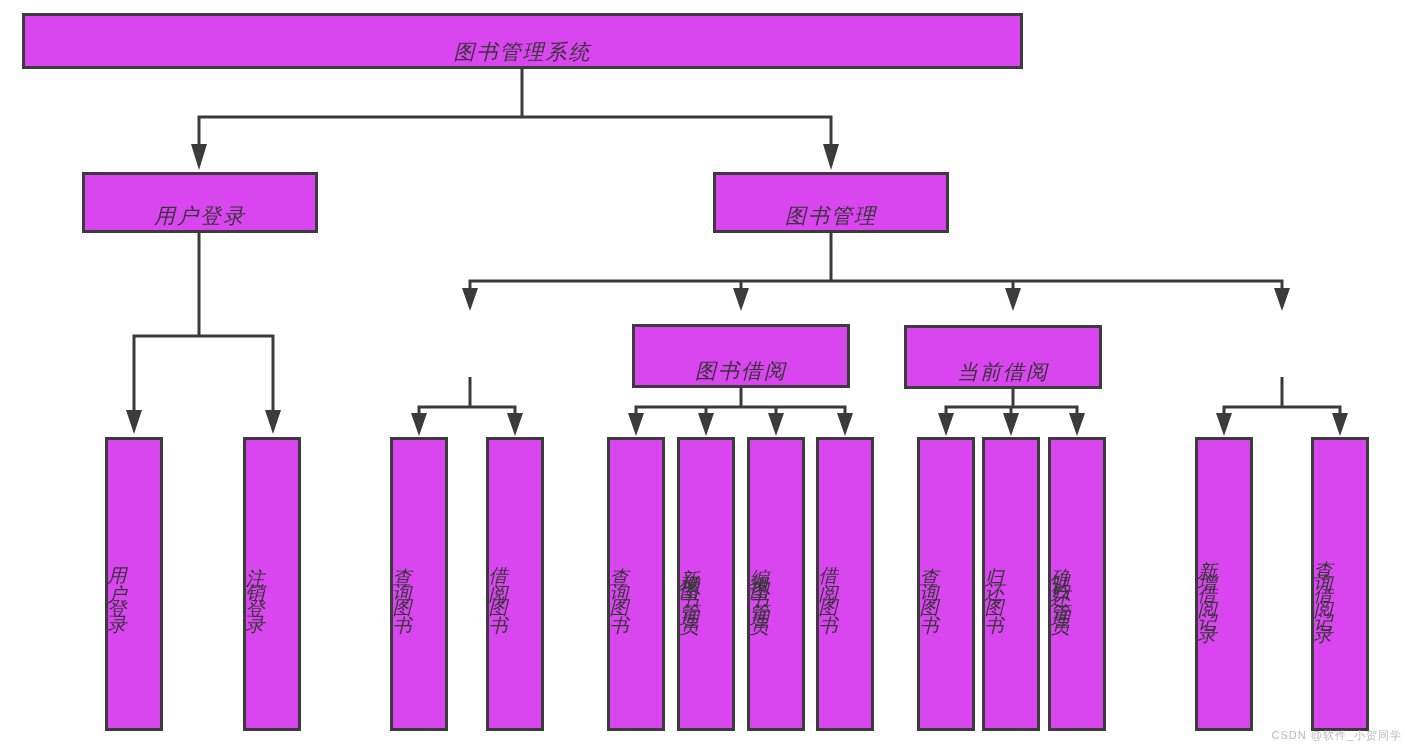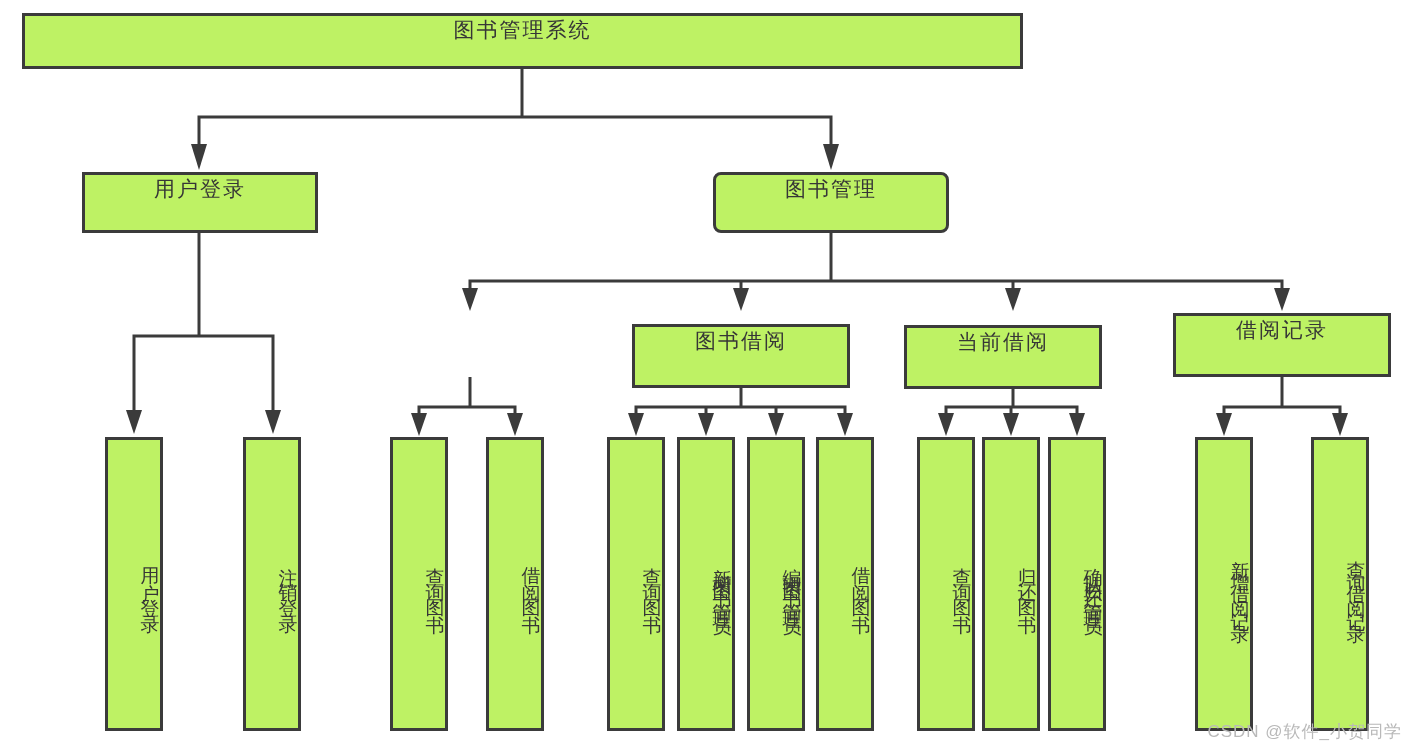--- a/index.html
+++ b/index.html
@@ -29,26 +29,27 @@
     fill: none;
   }
   .connectors polygon {
     fill: #3b3b3b;
     stroke: none;
   }
   .box {
     position: absolute;
     box-sizing: border-box;
     border: 3px solid #3b3b3b;
-    background: #bef264;
+    background: #d946ef;
     display: flex;
-    align-items: flex-start;
+    align-items: flex-end;
     justify-content: center;
     color: #363636;
     z-index: 1;
+    font-style: italic;
   }
   .hbox {
     font-size: 21px;
     letter-spacing: 2px;
     white-space: nowrap;
   }
   .vbox {
     writing-mode: vertical-rl;
     text-orientation: mixed;
     font-size: 19px;
@@ -57,21 +58,21 @@
     height: 294px;
     width: 58px;
   }
   .sp4  { letter-spacing: 16px; }
   .sp6  { letter-spacing: 13px; }
   .sp10 { letter-spacing: 7px; }
   .watermark {
     position: absolute;
     right: 3px;
     bottom: 4px;
-    font-size: 17px;
+    font-size: 11px;
     color: #b9b9b9;
     letter-spacing: 1px;
     z-index: 2;
     white-space: nowrap;
   }
 </style>
 </head>
 <body>
 
 <div class="canvas">
@@ -138,33 +139,30 @@
     </g>
   </svg>
 
   <div class="box hbox" style="left:22px; top:13px; width:1001px; height:56px;">
     <span>图书管理系统</span>
   </div>
 
   <div class="box hbox" style="left:82px; top:172px; width:236px; height:61px;">
     <span>用户登录</span>
   </div>
-  <div class="box hbox" style="left:713px; top:172px; width:236px; height:61px;border-radius:8px;">
+  <div class="box hbox" style="left:713px; top:172px; width:236px; height:61px;">
     <span>图书管理</span>
   </div>
 
   <div class="box hbox" style="left:632px; top:324px; width:218px; height:64px;">
     <span>图书借阅</span>
   </div>
   <div class="box hbox" style="left:904px; top:313px; width:198px; height:64px;margin-top:12px;">
     <span>当前借阅</span>
   </div>
-  <div class="box hbox" style="left:1173px; top:313px; width:218px; height:64px;">
-    <span>借阅记录</span>
-  </div>
 
   <div class="box vbox sp4" style="left:105px;">
     <span>用户登录</span>
   </div>
   <div class="box vbox sp4" style="left:243px;">
     <span>注销登录</span>
   </div>
 
   <div class="box vbox sp4" style="left:390px;">
     <span>查询图书</span>

